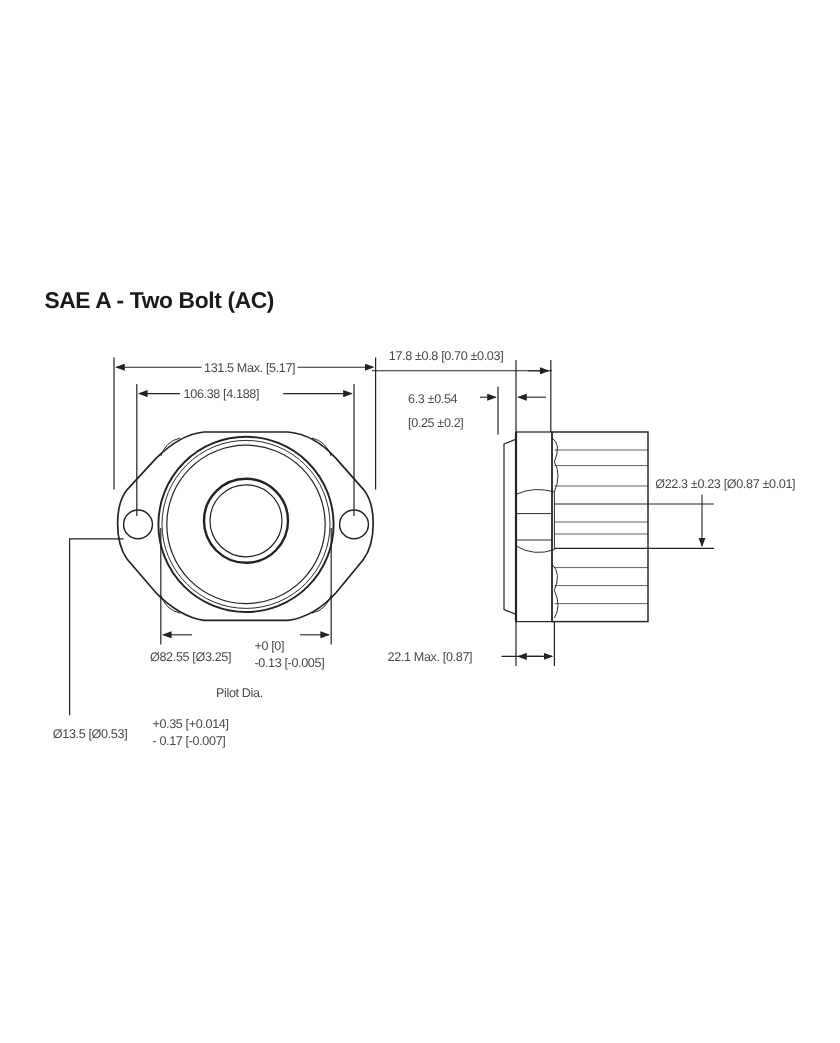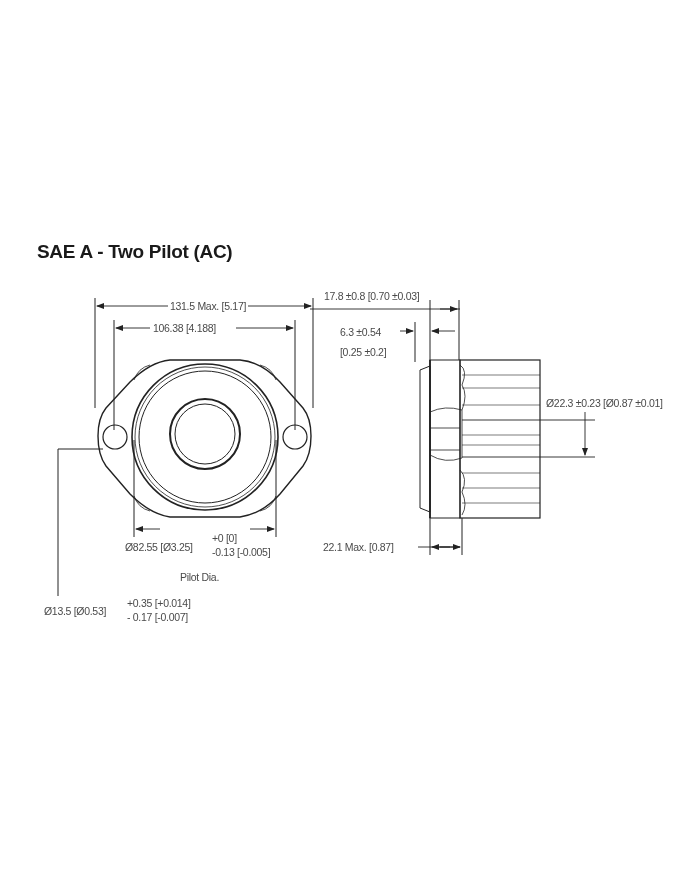--- a/index.html
+++ b/index.html
@@ -11,21 +11,21 @@
     }
     svg.drawing { position: absolute; left: 0; top: 0; }
     .dim {
       font-family: "Liberation Sans", sans-serif; font-size: 10.5px;
       fill: #4a4a4a; letter-spacing: -0.3px;
     }
   </style>
 </head>
 <body>
 
-<div class="title">SAE A - Two Pilot (AC)</div>
+<div class="title">SAE A - Two Bolt (AC)</div>
 
 <svg class="drawing" width="700" height="869" viewBox="0 0 700 869">
   <defs>
     <marker id="arr" markerWidth="8" markerHeight="6" refX="7" refY="3" orient="auto" markerUnits="userSpaceOnUse">
       <path d="M0,0 L8,3 L0,6 Z" fill="#222"></path>
     </marker>
     <marker id="arrs" markerWidth="8" markerHeight="6" refX="1" refY="3" orient="auto" markerUnits="userSpaceOnUse">
       <path d="M8,0 L0,3 L8,6 Z" fill="#222"></path>
     </marker>
   </defs>

